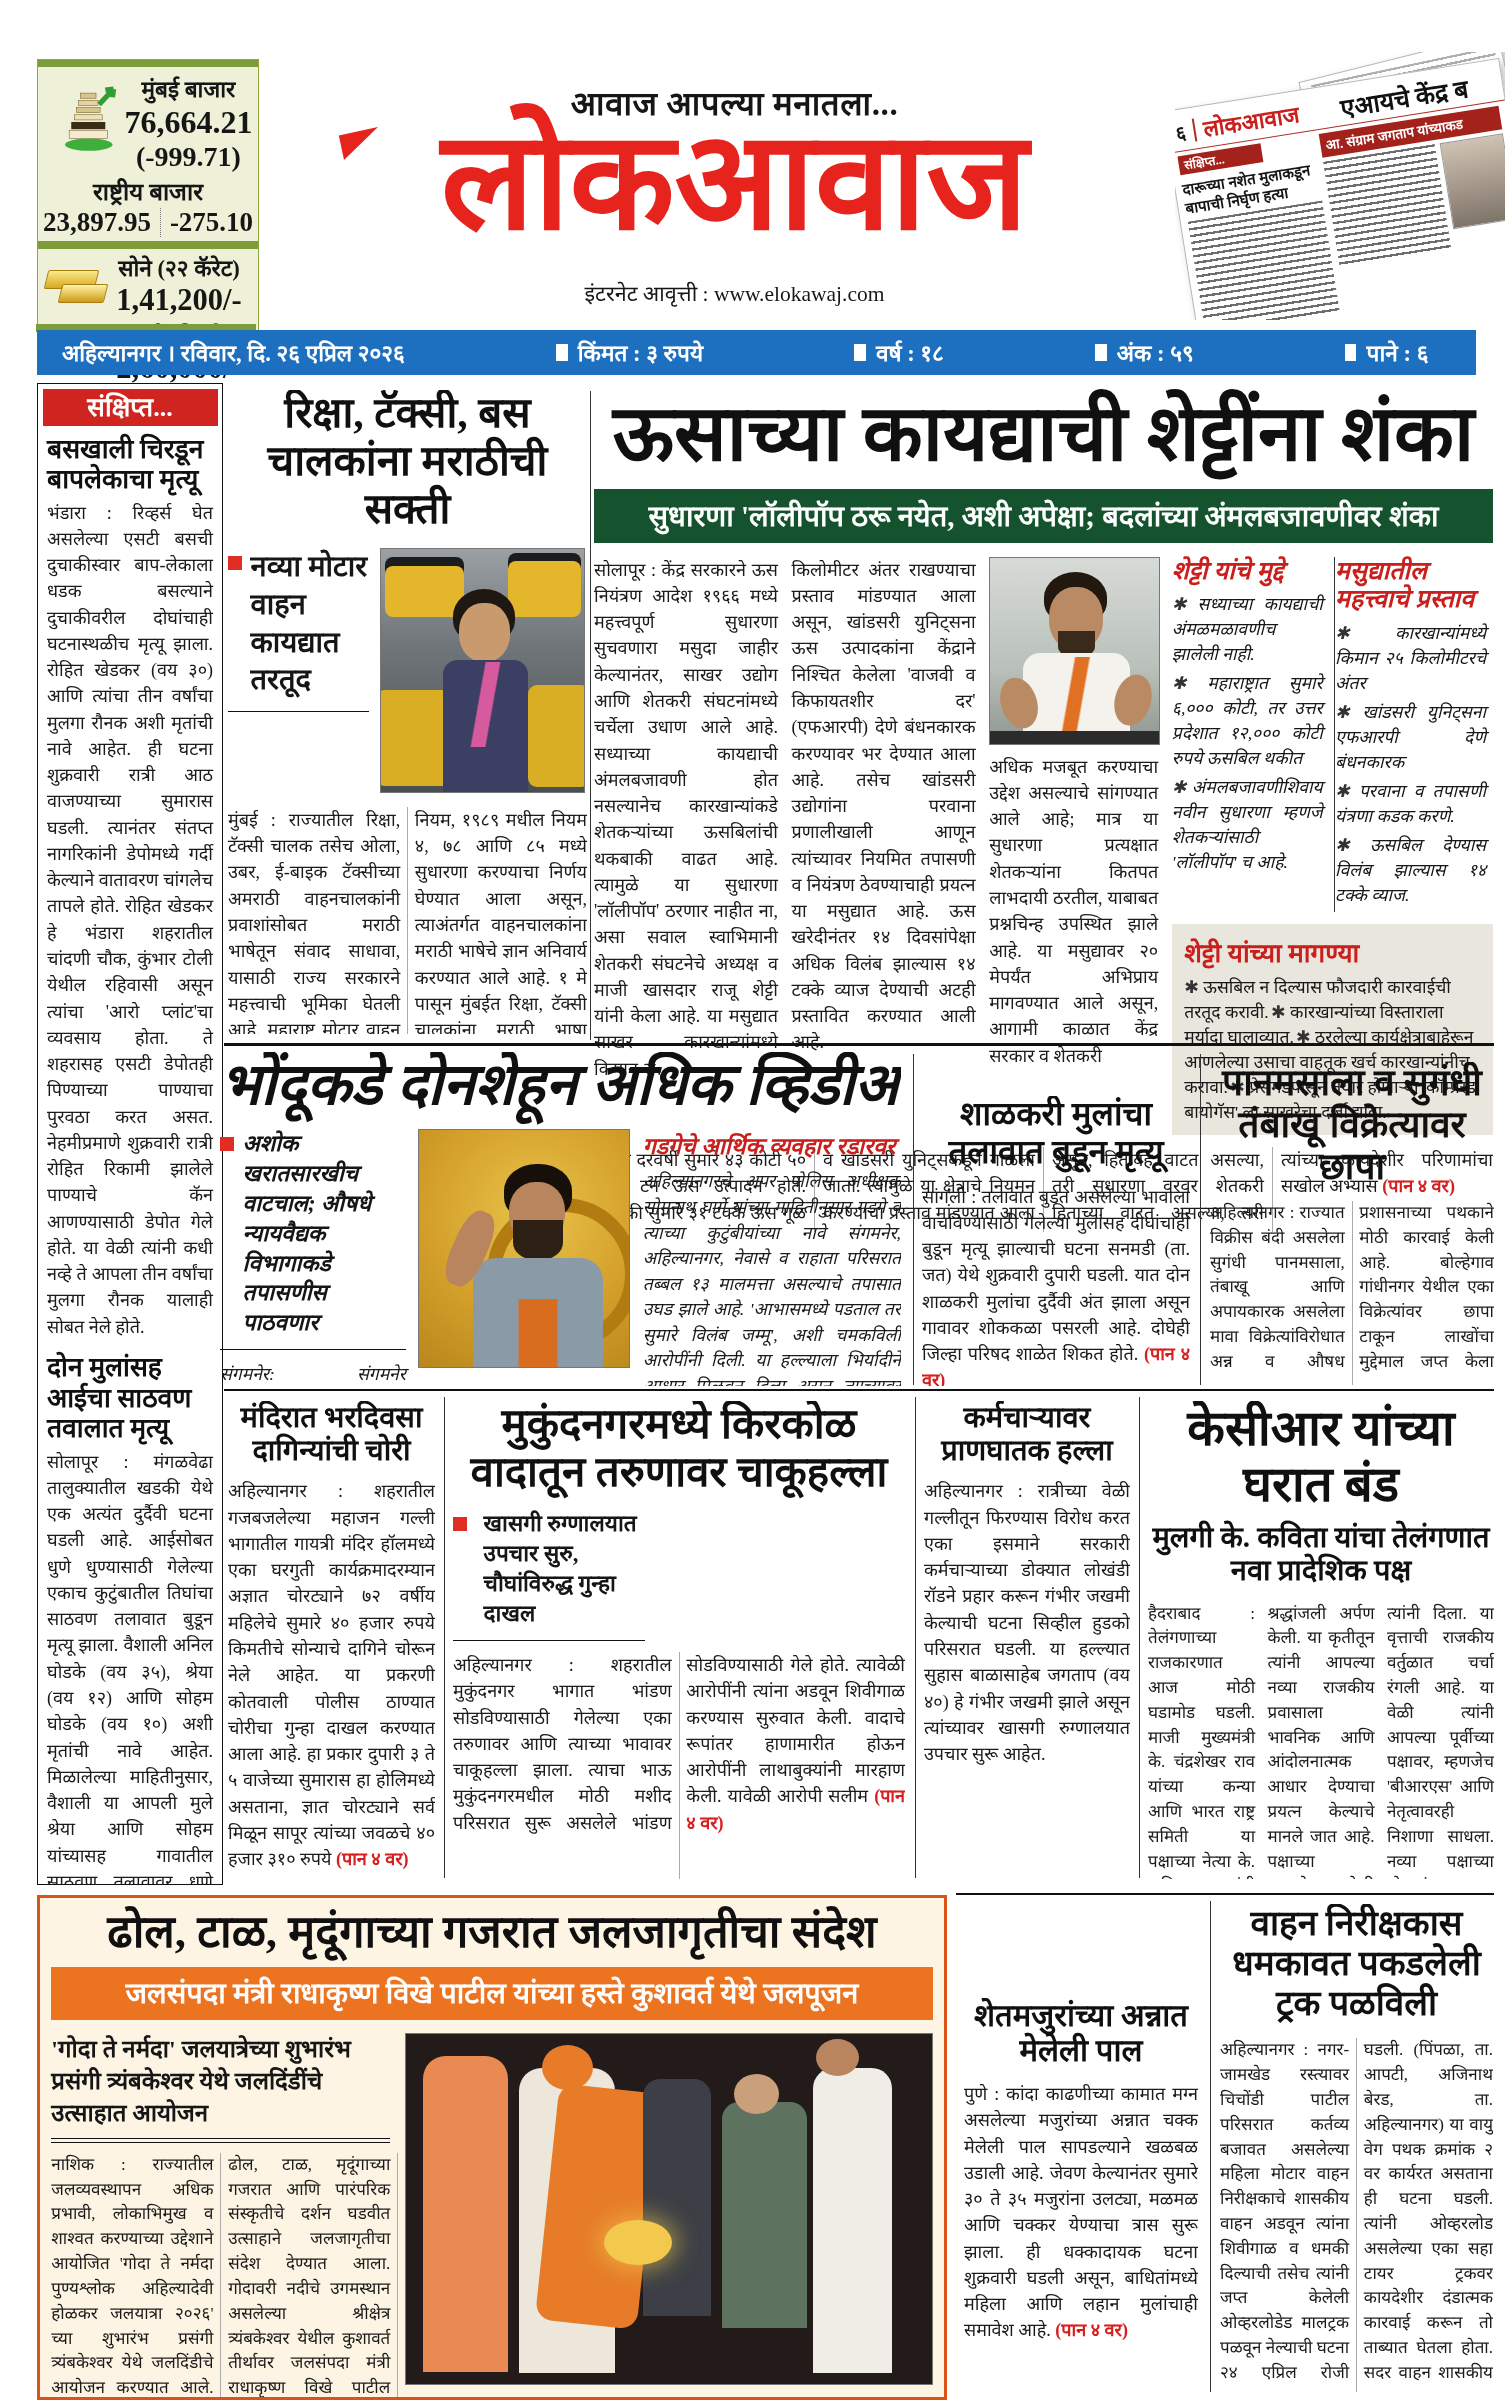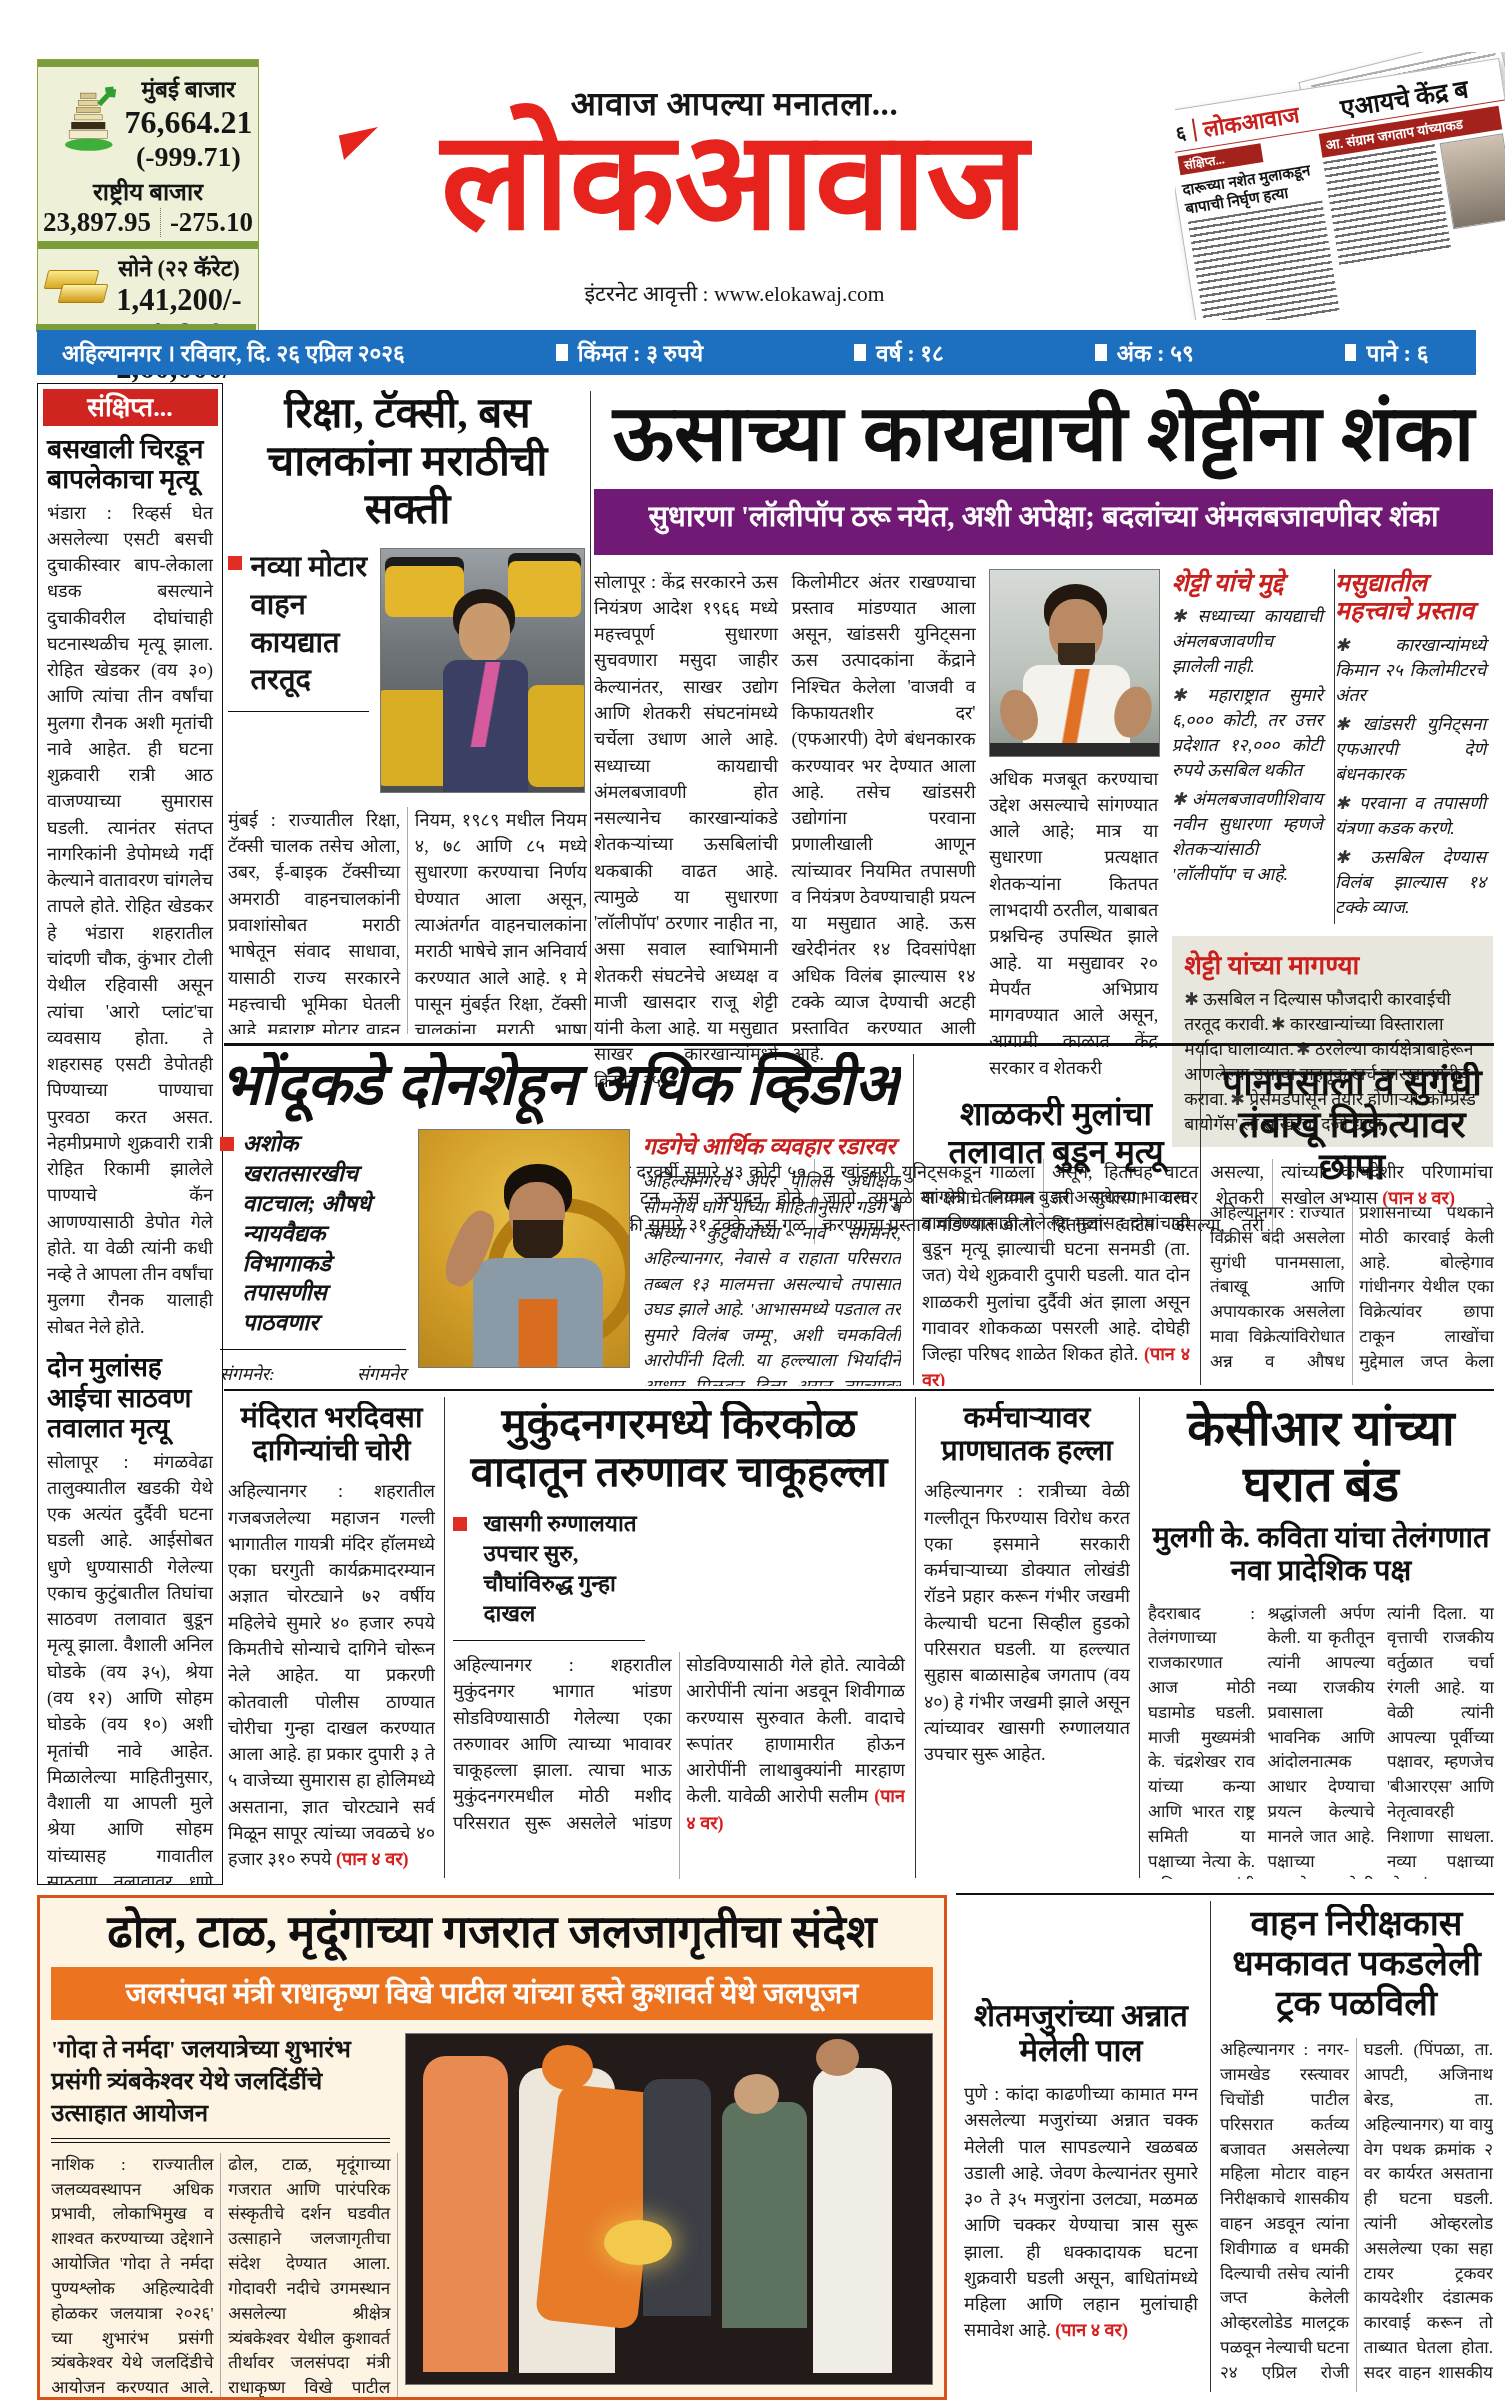--- a/index.html
+++ b/index.html
@@ -174,42 +174,42 @@
     </div>
     <div class="cols2 body-txt" style="margin-top:13.6px;height:243px;">
       <span>मुंबई : राज्यातील रिक्षा, टॅक्सी चालक तसेच ओला, उबर, ई-बाइक टॅक्सीच्या अमराठी वाहनचालकांनी प्रवाशांसोबत मराठी भाषेतून संवाद साधावा, यासाठी राज्य सरकारने महत्त्वाची भूमिका घेतली आहे. महाराष्ट्र मोटार वाहन नियम, १९८९ मधील नियम ४, ७८ आणि ८५ मध्ये सुधारणा करण्याचा निर्णय घेण्यात आला असून, त्याअंतर्गत वाहनचालकांना मराठी भाषेचे ज्ञान अनिवार्य करण्यात आले आहे. १ मे पासून मुंबईत रिक्षा, टॅक्सी चालकांना मराठी भाषा अनिवार्य होणार आहे. या निर्णयाला विरोध केला आहे. शिवसेनेचे (शिंदे) नेते संजय निरुपम यांनी त्यांच्या पाहणीवर मनसेकडून दगडफेक करण्यात</span>
       <span> </span>
     </div>
   </div>
   <div class="vrule" style="left:590px;top:391px;height:649px;"></div>
 
   <div class="abs" style="left:594px;top:390px;width:899px;">
     <div class="hl c" style="font-size:78px;white-space:nowrap;">ऊसाच्या कायद्याची शेट्टींना शंका</div>
-    <div style="margin-top:10.2px;height:66px;background:#701a75;color:#fff;font-weight:bold;font-size:29px;text-align:center;line-height:54px;white-space:nowrap;overflow:hidden;">सुधारणा 'लॉलीपॉप ठरू नयेत, अशी अपेक्षा; बदलांच्या अंमलबजावणीवर शंका</div>
+    <div style="margin-top:10.2px;height:54px;background:#14532d;color:#fff;font-weight:bold;font-size:29px;text-align:center;line-height:54px;white-space:nowrap;overflow:hidden;">सुधारणा 'लॉलीपॉप ठरू नयेत, अशी अपेक्षा; बदलांच्या अंमलबजावणीवर शंका</div>
     <div style="display:flex;gap:13.6px;margin-top:13.6px;">
       <div class="body-txt" style="width:184px;">सोलापूर : केंद्र सरकारने ऊस नियंत्रण आदेश १९६६ मध्ये महत्त्वपूर्ण सुधारणा सुचवणारा मसुदा जाहीर केल्यानंतर, साखर उद्योग आणि शेतकरी संघटनांमध्ये चर्चेला उधाण आले आहे. सध्याच्या कायद्याची अंमलबजावणी होत नसल्यानेच कारखान्यांकडे शेतकऱ्यांच्या ऊसबिलांची थकबाकी वाढत आहे. त्यामुळे या सुधारणा 'लॉलीपॉप' ठरणार नाहीत ना, असा सवाल स्वाभिमानी शेतकरी संघटनेचे अध्यक्ष व माजी खासदार राजू शेट्टी यांनी केला आहे. या मसुद्यात साखर कारखान्यांमध्ये किमान २५</div>
       <div class="body-txt" style="width:184px;">किलोमीटर अंतर राखण्याचा प्रस्ताव मांडण्यात आला असून, खांडसरी युनिट्सना ऊस उत्पादकांना केंद्राने निश्चित केलेला 'वाजवी व किफायतशीर दर' (एफआरपी) देणे बंधनकारक करण्यावर भर देण्यात आला आहे. तसेच खांडसरी उद्योगांना परवाना प्रणालीखाली आणून त्यांच्यावर नियमित तपासणी व नियंत्रण ठेवण्याचाही प्रयत्न या मसुद्यात आहे. ऊस खरेदीनंतर १४ दिवसांपेक्षा अधिक विलंब झाल्यास १४ टक्के व्याज देण्याची अटही प्रस्तावित करण्यात आली आहे.</div>
       <div style="width:169px;">
         <div class="photo" style="width:169px;height:186px;background:linear-gradient(180deg,#d7dbd7,#b9c0ba 60%,#8e948e);">
           <div class="abs" style="left:54px;top:14.7px;width:63px;height:51px;background:#23180f;border-radius:50% 50% 40% 40%;"></div>
           <div class="abs" style="left:59px;top:29px;width:54px;height:63px;background:#b98a63;border-radius:46%;"></div>
           <div class="abs" style="left:68px;top:73px;width:37px;height:26px;background:#3a2a1c;border-radius:0 0 40% 40%;"></div>
           <div class="abs" style="left:33px;top:95px;width:107px;height:96px;background:#f3f2ec;border-radius:17px 17px 0 0;"></div>
           <div class="abs" style="left:40px;top:99px;width:90px;height:85px;background:linear-gradient(100deg,transparent 42%,#e07023 44%,#e07023 56%,transparent 58%);"></div>
           <div class="abs" style="left:11.3px;top:119px;width:36px;height:52px;background:#b98a63;border-radius:50%;transform:rotate(-18deg);"></div>
           <div class="abs" style="left:125px;top:116px;width:36px;height:52px;background:#b98a63;border-radius:50%;transform:rotate(16deg);"></div>
           <div class="abs" style="left:0;top:173px;width:169px;height:14.7px;background:#2b2b2b;"></div>
         </div>
         <div class="body-txt" style="margin-top:9px;">अधिक मजबूत करण्याचा उद्देश असल्याचे सांगण्यात आले आहे; मात्र या सुधारणा प्रत्यक्षात शेतकऱ्यांना कितपत लाभदायी ठरतील, याबाबत प्रश्नचिन्ह उपस्थित झाले आहे. या मसुद्यावर २० मेपर्यंत अभिप्राय मागवण्यात आले असून, आगामी काळात केंद्र सरकार व शेतकरी</div>
       </div>
       <div style="width:321px;">
         <div style="display:flex;gap:11.3px;font-style:italic;">
           <div style="width:151px;">
             <div class="redhead" style="font-size:25px;line-height:1.15;margin-bottom:6.8px;">शेट्टी यांचे मुद्दे</div>
-            <div class="boxitem">सध्याच्या कायद्याची अंमलबजावणीच झालेली नाही.</div>
+            <div class="boxitem">सध्याच्या कायद्याची अंमळमळावणीच झालेली नाही.</div>
             <div class="boxitem">महाराष्ट्रात सुमारे ६,००० कोटी, तर उत्तर प्रदेशात १२,००० कोटी रुपये ऊसबिल थकीत</div>
             <div class="boxitem">अंमलबजावणीशिवाय नवीन सुधारणा म्हणजे शेतकऱ्यांसाठी 'लॉलीपॉप' च आहे.</div>
           </div>
           <div style="width:151px;border-left:1.1px solid #333;padding-left:0;">
             <div class="redhead" style="font-size:25px;line-height:1.15;margin-bottom:6.8px;">मसुद्यातील महत्त्वाचे प्रस्ताव</div>
             <div class="boxitem">कारखान्यांमध्ये किमान २५ किलोमीटरचे अंतर</div>
             <div class="boxitem">खांडसरी युनिट्सना एफआरपी देणे बंधनकारक</div>
             <div class="boxitem">परवाना व तपासणी यंत्रणा कडक करणे.</div>
             <div class="boxitem">ऊसबिल देण्यास विलंब झाल्यास १४ टक्के व्याज.</div>
           </div>

